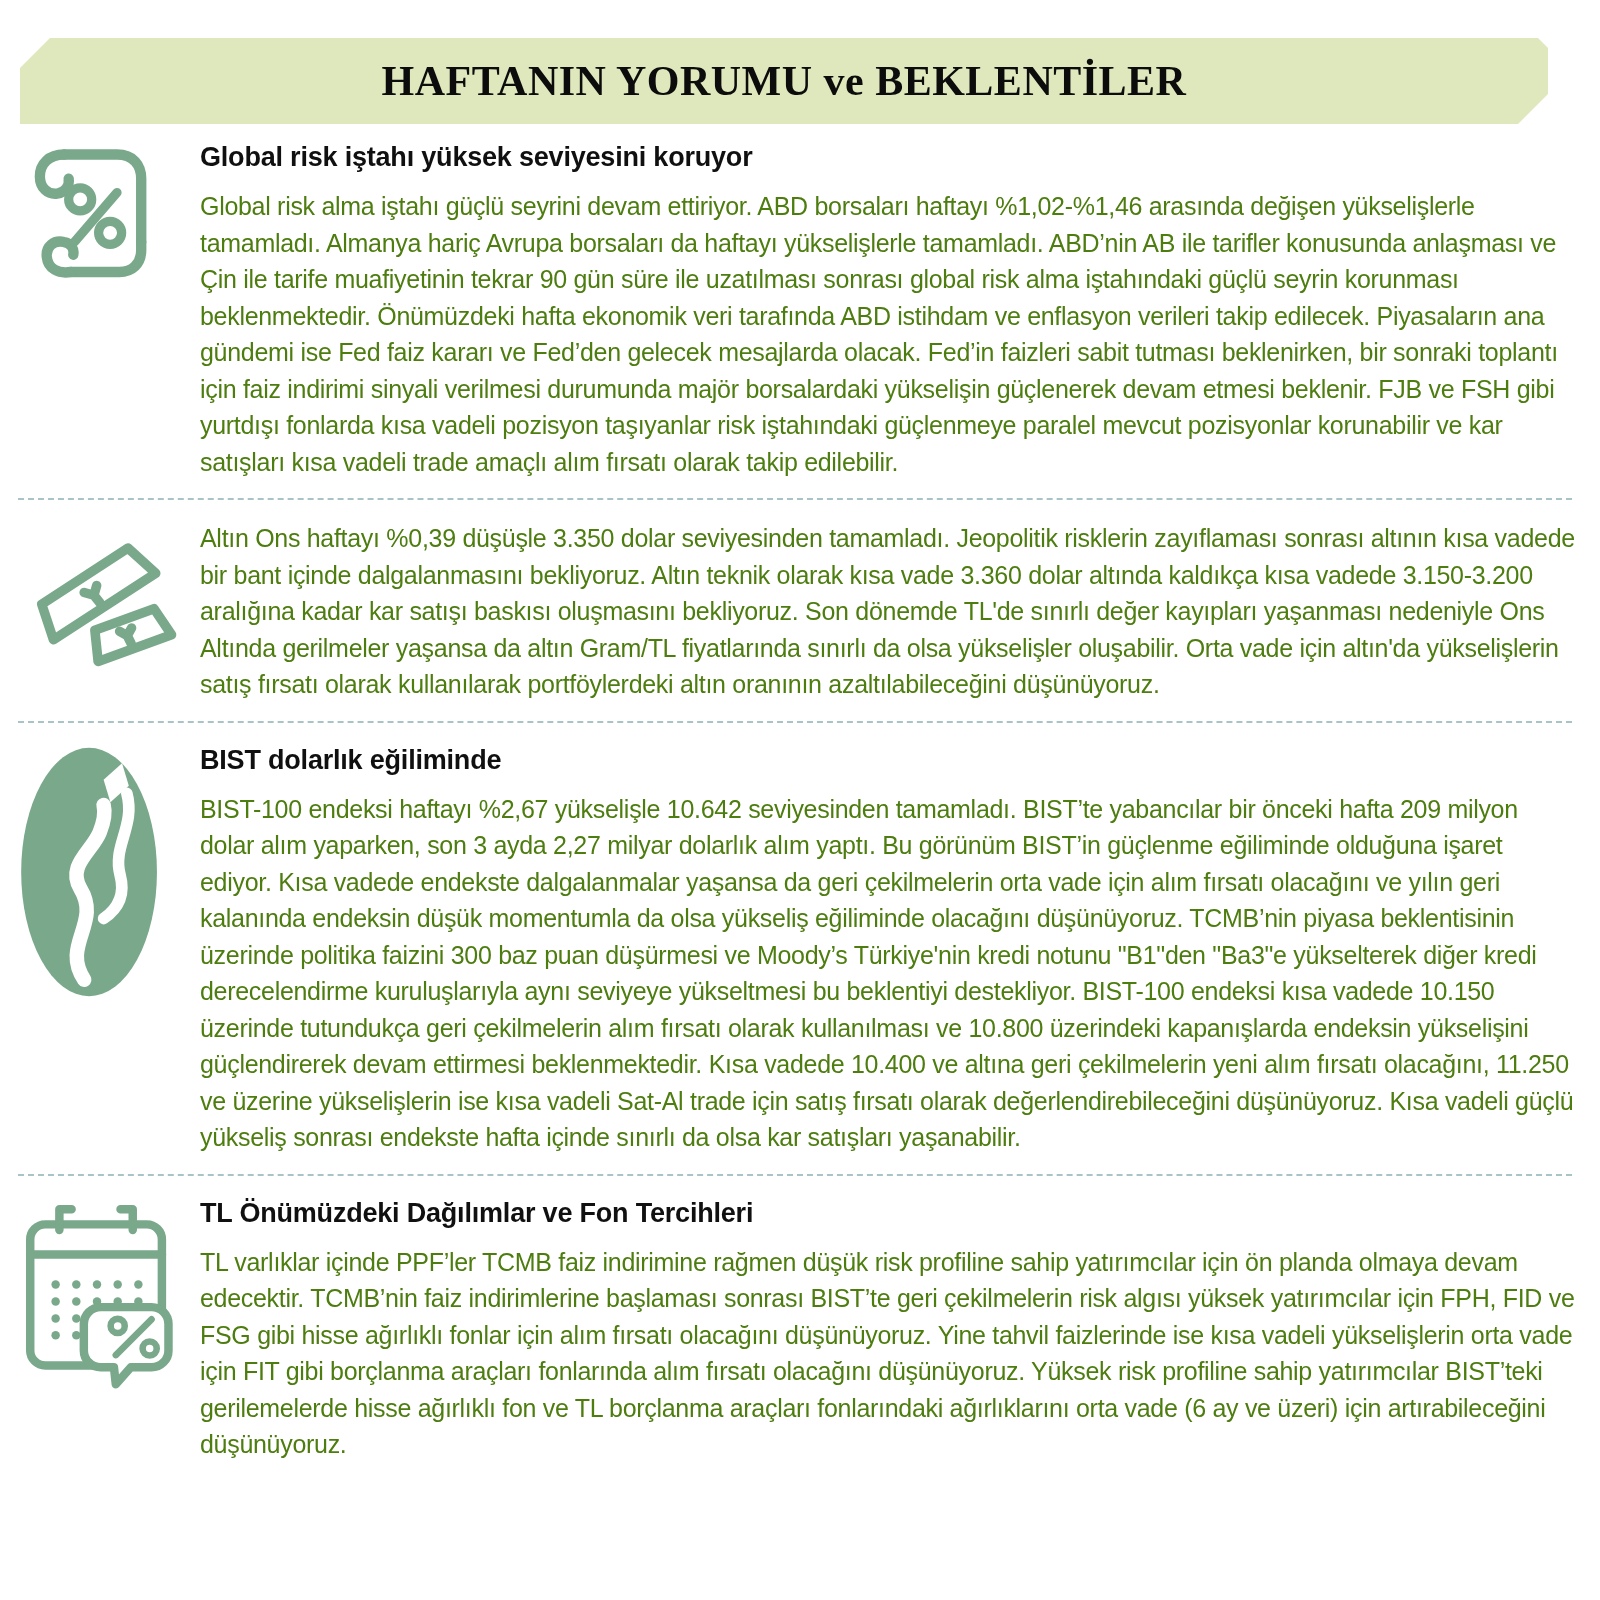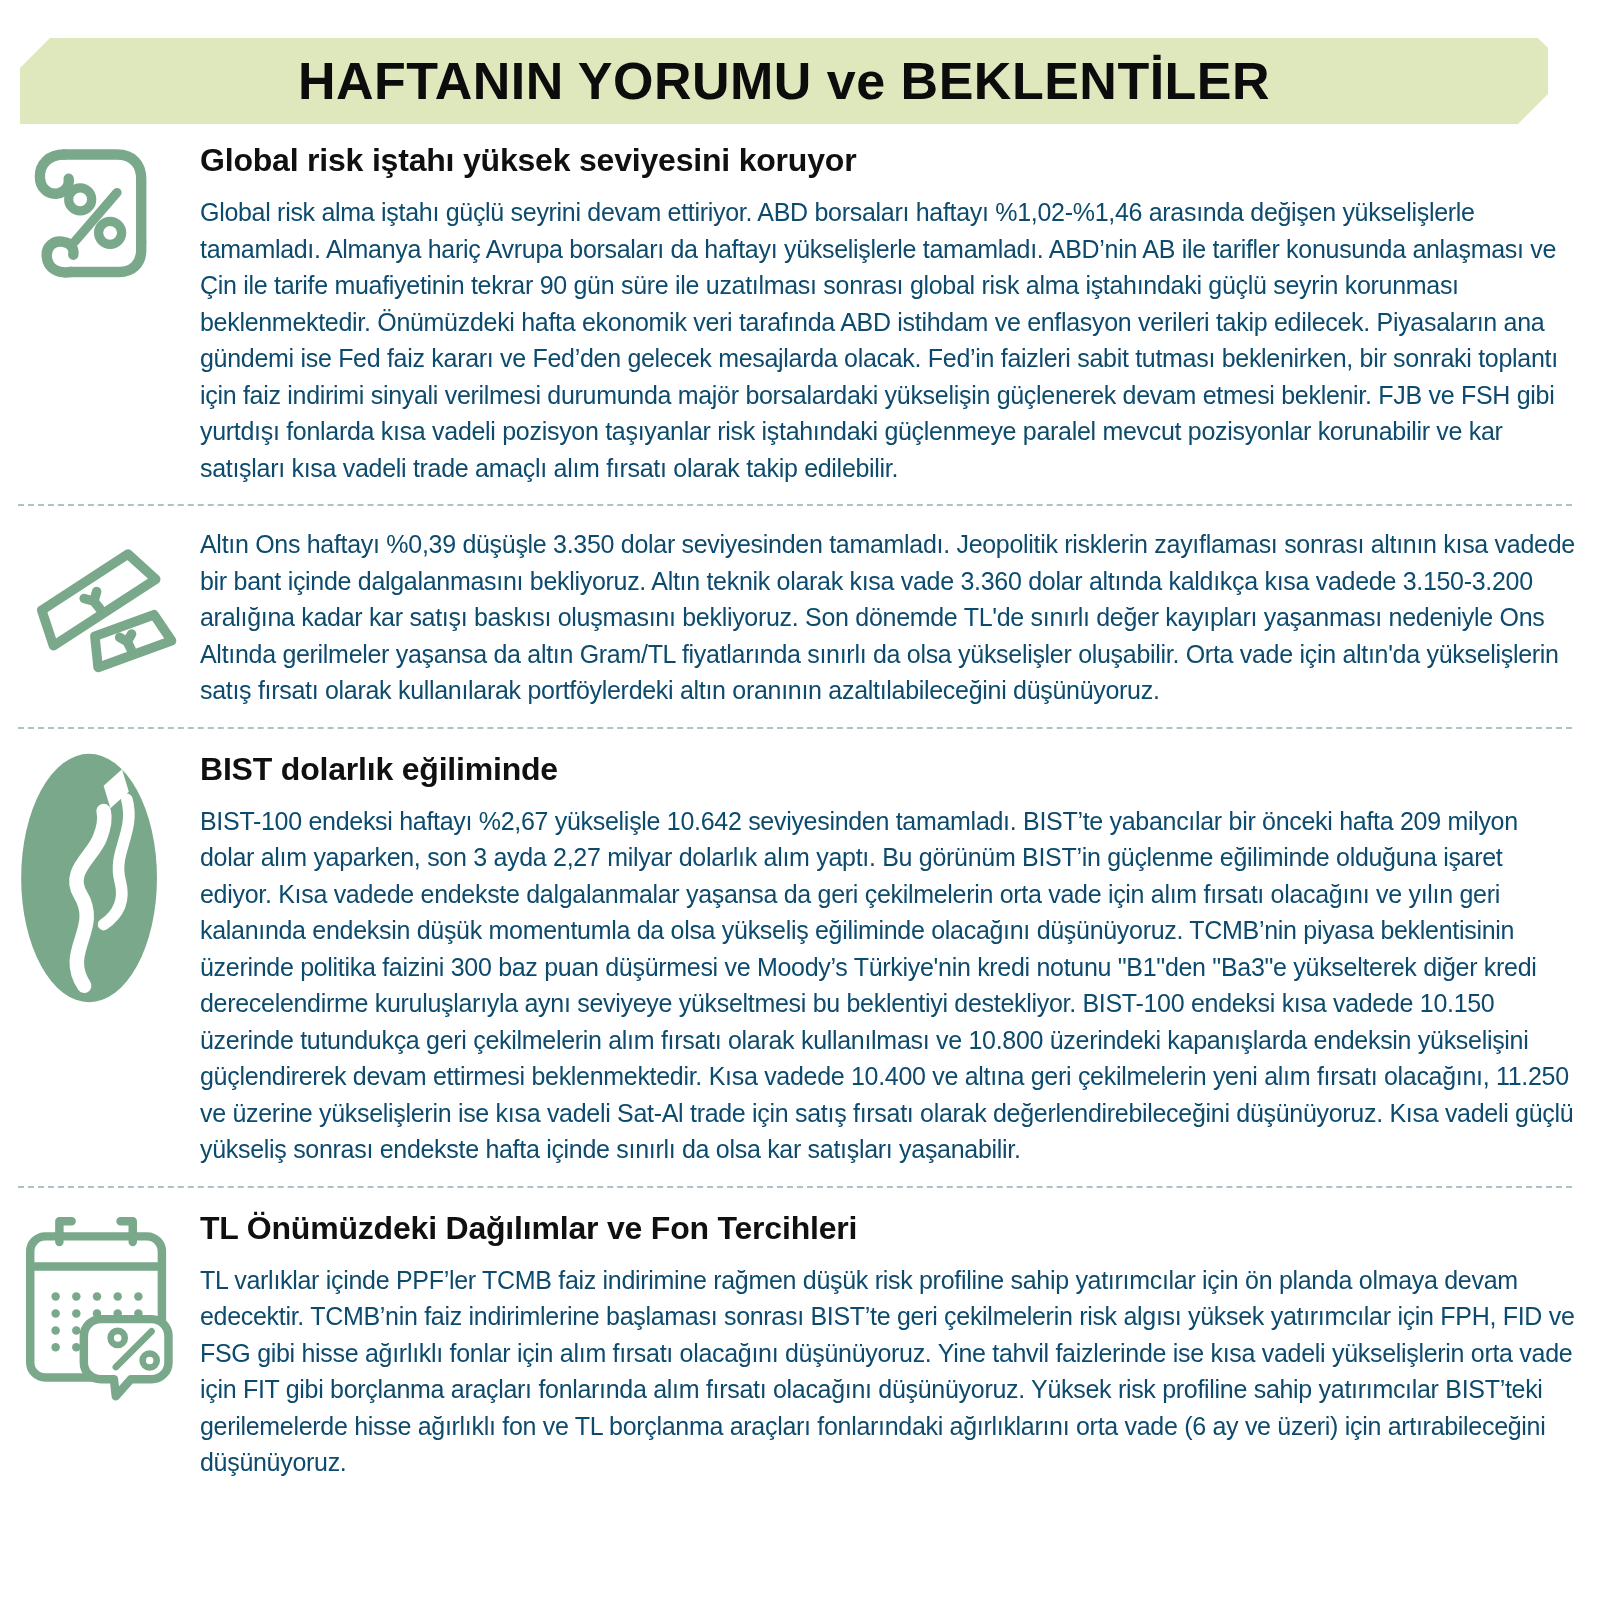--- a/index.html
+++ b/index.html
@@ -16,53 +16,53 @@
     margin: 0 52px 0 20px;
     height: 86px;
     background: var(--band-bg, #dfe8bd);
     display: flex; align-items: center; justify-content: center;
     clip-path: polygon(30px 0, calc(100% - 10px) 0, 100% 10px,
                        100% calc(100% - 30px), calc(100% - 30px) 100%,
                        0 100%, 0 30px);
   }
   .header-band h1 {
     margin: 16px;
-    font-size: 52px;
+    font-size: 42px;
     font-weight: 800;
     letter-spacing: 0.5px;
     color: #0c0c0c;
-    font-family: Liberation Sans, sans-serif;
+    font-family: Liberation Serif, serif;
   }
 
   .section {
     display: flex;
     padding: 16px 25px 8px 18px;
     gap: 14px;
   }
   .icon-col {
     width: 168px;
     flex: 0 0 168px;
     display: flex;
     justify-content: flex-start;
   }
   .ico { color: var(--green, #7aa88a); }
   .text-col { flex: 1; min-width: 0; }
   .text-col h2 {
     margin: 2px 0 15px 0;
-    font-size: 32px;
+    font-size: 27px;
     font-weight: 700;
     color: #101010;
     letter-spacing: -0.2px;
   }
   .text-col p {
     margin: 0;
     font-size: 25px;
     line-height: 36.5px;
     letter-spacing: -0.3px;
-    color: #0c4a6e;
+    color: #4d7c0f;
   }
   hr.divider {
     border: none;
     border-top: 2px dashed var(--divider, #a9c4c7);
     margin: 10px 28px 4px 18px;
   }
 </style>
 </head>
 <body>
 

